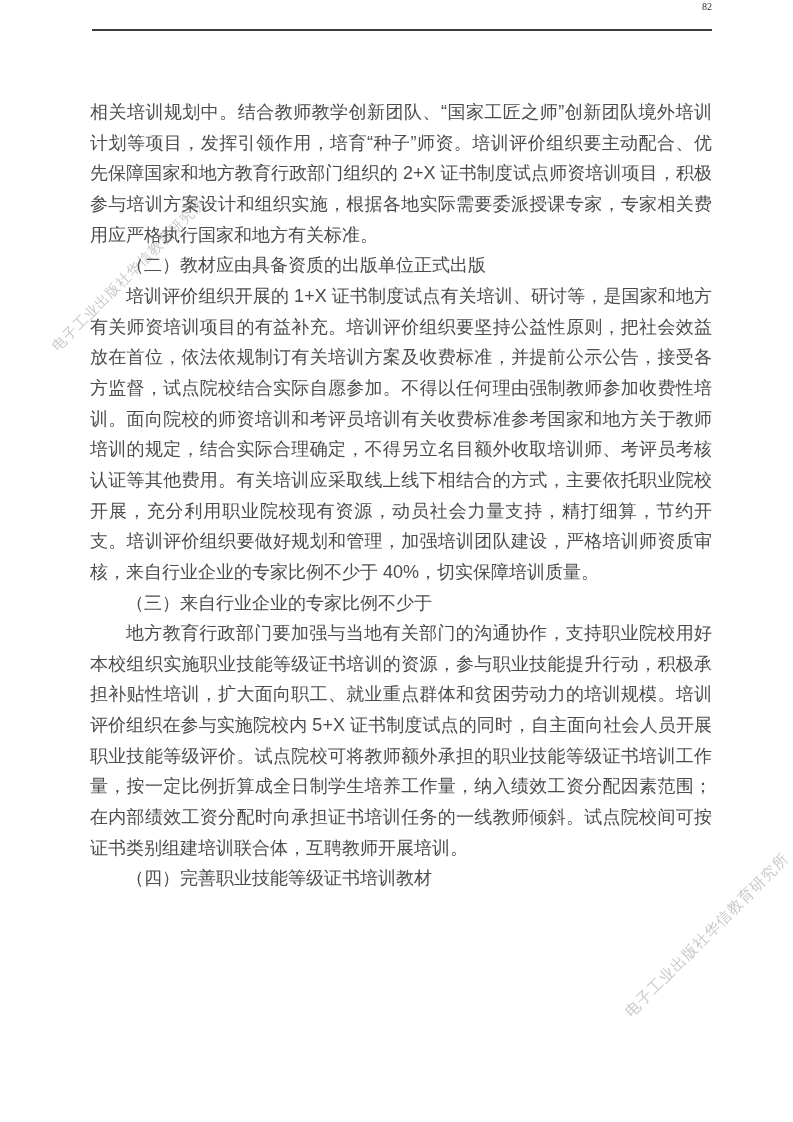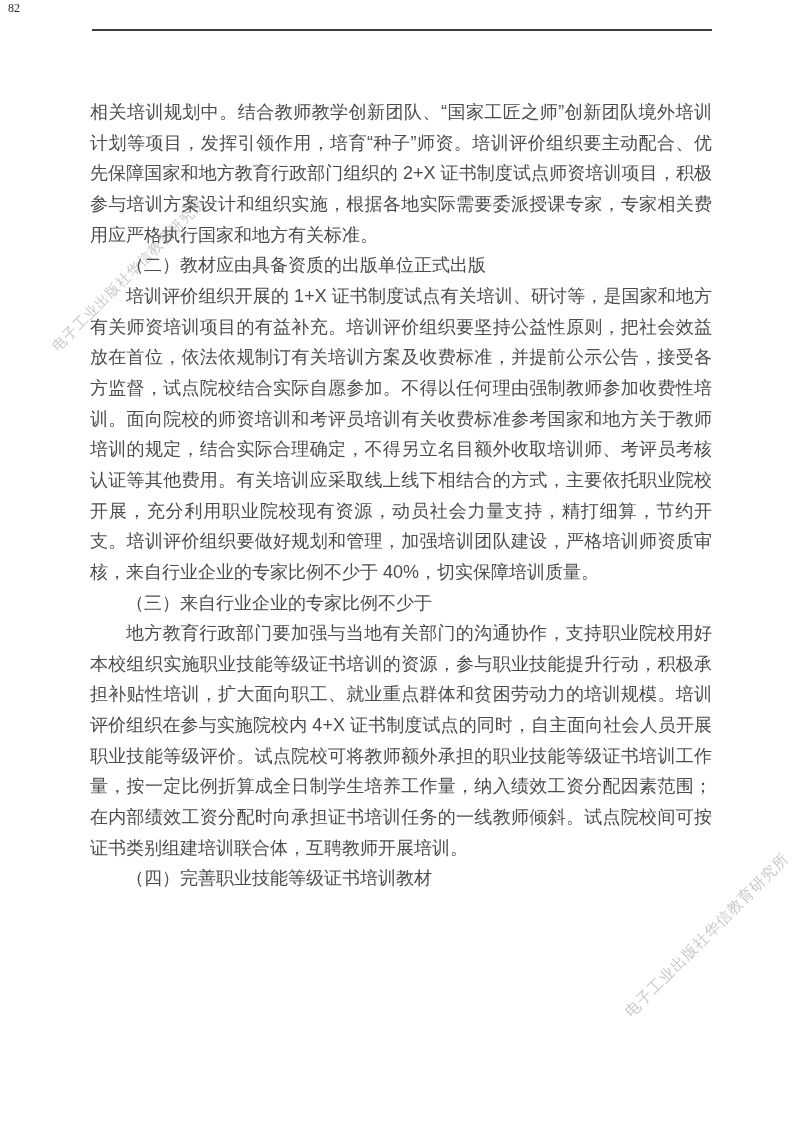--- a/index.html
+++ b/index.html
@@ -13,25 +13,24 @@
     height: 1122px;
     background: #ffffff;
     overflow: hidden;
     font-family: "Liberation Sans", sans-serif;
   }
   .page-number {
     position: absolute;
     top: 1px;
     left: 0;
     width: 712px;
-    text-align: left;
+    text-align: right;
     font-family: "Liberation Serif", serif;
-    font-size: 12px;
+    font-size: 10px;
     color: #2b2b2b;
-    padding-left: 8px;
   }
   .header-rule {
     position: absolute;
     top: 29px;
     left: 92px;
     width: 620px;
     height: 2px;
     background: #3d3d3d;
   }
   .content {
@@ -78,17 +77,17 @@
 
   <div class="page-number">82</div>
 
   <div class="header-rule"></div>
 
   <main class="content" id="paragraphs">
       <p class="para body">相关培训规划中。结合教师教学创新团队、“国家工匠之师”创新团队境外培训计划等项目，发挥引领作用，培育“种子”师资。培训评价组织要主动配合、优先保障国家和地方教育行政部门组织的 2+X 证书制度试点师资培训项目，积极参与培训方案设计和组织实施，根据各地实际需要委派授课专家，专家相关费用应严格执行国家和地方有关标准。</p>
       <p class="para heading indent">（二）教材应由具备资质的出版单位正式出版</p>
       <p class="para body indent">培训评价组织开展的 1+X 证书制度试点有关培训、研讨等，是国家和地方有关师资培训项目的有益补充。培训评价组织要坚持公益性原则，把社会效益放在首位，依法依规制订有关培训方案及收费标准，并提前公示公告，接受各方监督，试点院校结合实际自愿参加。不得以任何理由强制教师参加收费性培训。面向院校的师资培训和考评员培训有关收费标准参考国家和地方关于教师培训的规定，结合实际合理确定，不得另立名目额外收取培训师、考评员考核认证等其他费用。有关培训应采取线上线下相结合的方式，主要依托职业院校开展，充分利用职业院校现有资源，动员社会力量支持，精打细算，节约开支。培训评价组织要做好规划和管理，加强培训团队建设，严格培训师资质审核，来自行业企业的专家比例不少于 40%，切实保障培训质量。</p>
       <p class="para heading indent">（三）来自行业企业的专家比例不少于</p>
-      <p class="para body indent">地方教育行政部门要加强与当地有关部门的沟通协作，支持职业院校用好本校组织实施职业技能等级证书培训的资源，参与职业技能提升行动，积极承担补贴性培训，扩大面向职工、就业重点群体和贫困劳动力的培训规模。培训评价组织在参与实施院校内 4+X 证书制度试点的同时，自主面向社会人员开展职业技能等级评价。试点院校可将教师额外承担的职业技能等级证书培训工作量，按一定比例折算成全日制学生培养工作量，纳入绩效工资分配因素范围；在内部绩效工资分配时向承担证书培训任务的一线教师倾斜。试点院校间可按证书类别组建培训联合体，互聘教师开展培训。</p>
+      <p class="para body indent">地方教育行政部门要加强与当地有关部门的沟通协作，支持职业院校用好本校组织实施职业技能等级证书培训的资源，参与职业技能提升行动，积极承担补贴性培训，扩大面向职工、就业重点群体和贫困劳动力的培训规模。培训评价组织在参与实施院校内 5+X 证书制度试点的同时，自主面向社会人员开展职业技能等级评价。试点院校可将教师额外承担的职业技能等级证书培训工作量，按一定比例折算成全日制学生培养工作量，纳入绩效工资分配因素范围；在内部绩效工资分配时向承担证书培训任务的一线教师倾斜。试点院校间可按证书类别组建培训联合体，互聘教师开展培训。</p>
       <p class="para heading indent">（四）完善职业技能等级证书培训教材</p>
     </main>
 
 </div>
 
 </body></html>

